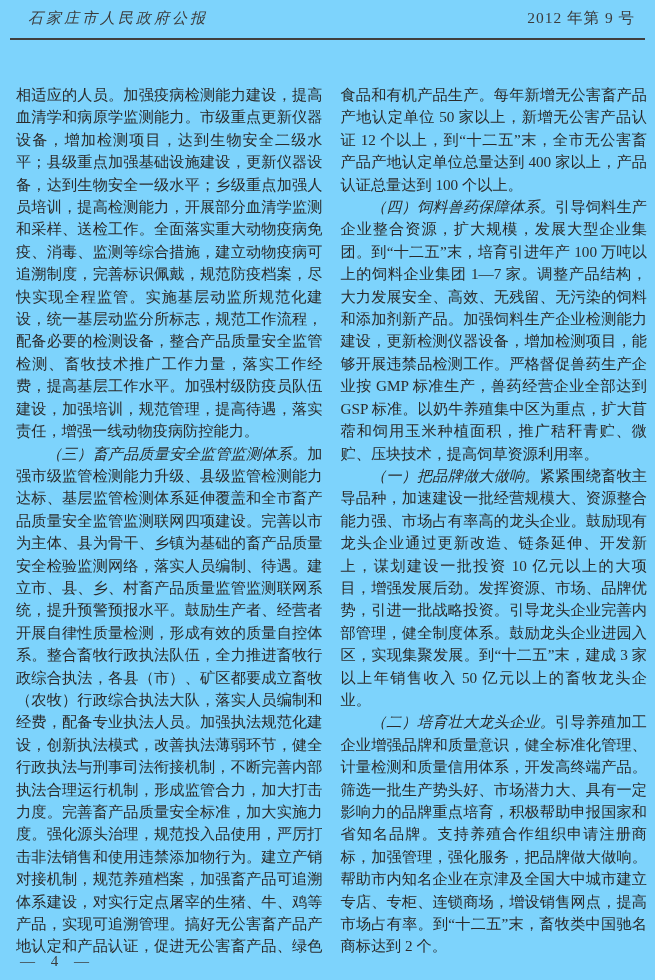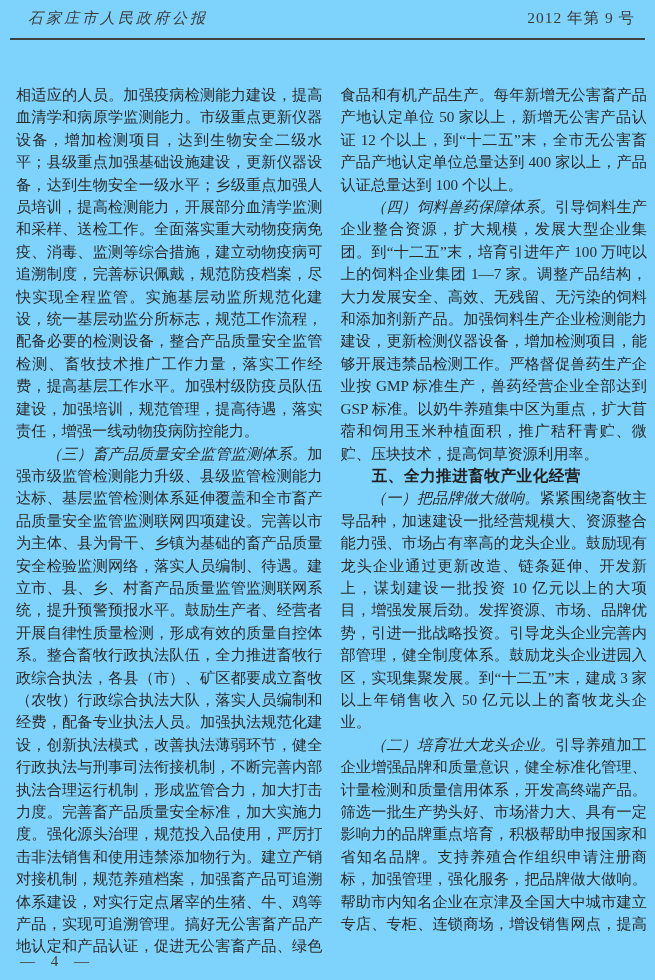--- a/index.html
+++ b/index.html
@@ -102,21 +102,20 @@
     </p>
 
     <p class="para">
       <span class="para-lead">（三）畜产品质量安全监管监测体系。</span><span>加强市级监管检测能力升级、县级监管检测能力达标、基层监管检测体系延伸覆盖和全市畜产品质量安全监管监测联网四项建设。完善以市为主体、县为骨干、乡镇为基础的畜产品质量安全检验监测网络，落实人员编制、待遇。建立市、县、乡、村畜产品质量监管监测联网系统，提升预警预报水平。鼓励生产者、经营者开展自律性质量检测，形成有效的质量自控体系。整合畜牧行政执法队伍，全力推进畜牧行政综合执法，各县（市）、矿区都要成立畜牧（农牧）行政综合执法大队，落实人员编制和经费，配备专业执法人员。加强执法规范化建设，创新执法模式，改善执法薄弱环节，健全行政执法与刑事司法衔接机制，不断完善内部执法合理运行机制，形成监管合力，加大打击力度。完善畜产品质量安全标准，加大实施力度。强化源头治理，规范投入品使用，严厉打击非法销售和使用违禁添加物行为。建立产销对接机制，规范养殖档案，加强畜产品可追溯体系建设，对实行定点屠宰的生猪、牛、鸡等产品，实现可追溯管理。搞好无公害畜产品产地认定和产品认证，促进无公害畜产品、绿色食品和有机产品生产。每年新增无公害畜产品产地认定单位 50 家以上，新增无公害产品认证 12 个以上，到“十二五”末，全市无公害畜产品产地认定单位总量达到 400 家以上，产品认证总量达到 100 个以上。</span>
     </p>
 
     <p class="para">
       <span class="para-lead">（四）饲料兽药保障体系。</span><span>引导饲料生产企业整合资源，扩大规模，发展大型企业集团。到“十二五”末，培育引进年产 100 万吨以上的饲料企业集团 1—7 家。调整产品结构，大力发展安全、高效、无残留、无污染的饲料和添加剂新产品。加强饲料生产企业检测能力建设，更新检测仪器设备，增加检测项目，能够开展违禁品检测工作。严格督促兽药生产企业按 GMP 标准生产，兽药经营企业全部达到 GSP 标准。以奶牛养殖集中区为重点，扩大苜蓿和饲用玉米种植面积，推广秸秆青贮、微贮、压块技术，提高饲草资源利用率。</span>
     </p>
 
-    <p class="section-heading">五、全力推进畜牧产业化经营</p>
 
     <p class="para">
       <span class="para-lead">（一）把品牌做大做响。</span><span>紧紧围绕畜牧主导品种，加速建设一批经营规模大、资源整合能力强、市场占有率高的龙头企业。鼓励现有龙头企业通过更新改造、链条延伸、开发新上，谋划建设一批投资 10 亿元以上的大项目，增强发展后劲。发挥资源、市场、品牌优势，引进一批战略投资。引导龙头企业完善内部管理，健全制度体系。鼓励龙头企业进园入区，实现集聚发展。到“十二五”末，建成 3 家以上年销售收入 50 亿元以上的畜牧龙头企业。</span>
     </p>
 
     <p class="para">
       <span class="para-lead">（二）培育壮大龙头企业。</span><span>引导养殖加工企业增强品牌和质量意识，健全标准化管理、计量检测和质量信用体系，开发高终端产品。筛选一批生产势头好、市场潜力大、具有一定影响力的品牌重点培育，积极帮助申报国家和省知名品牌。支持养殖合作组织申请注册商标，加强管理，强化服务，把品牌做大做响。帮助市内知名企业在京津及全国大中城市建立专店、专柜、连锁商场，增设销售网点，提高市场占有率。到“十二五”末，畜牧类中国驰名商标达到 2 个。</span>
     </p>
 
   </div>

